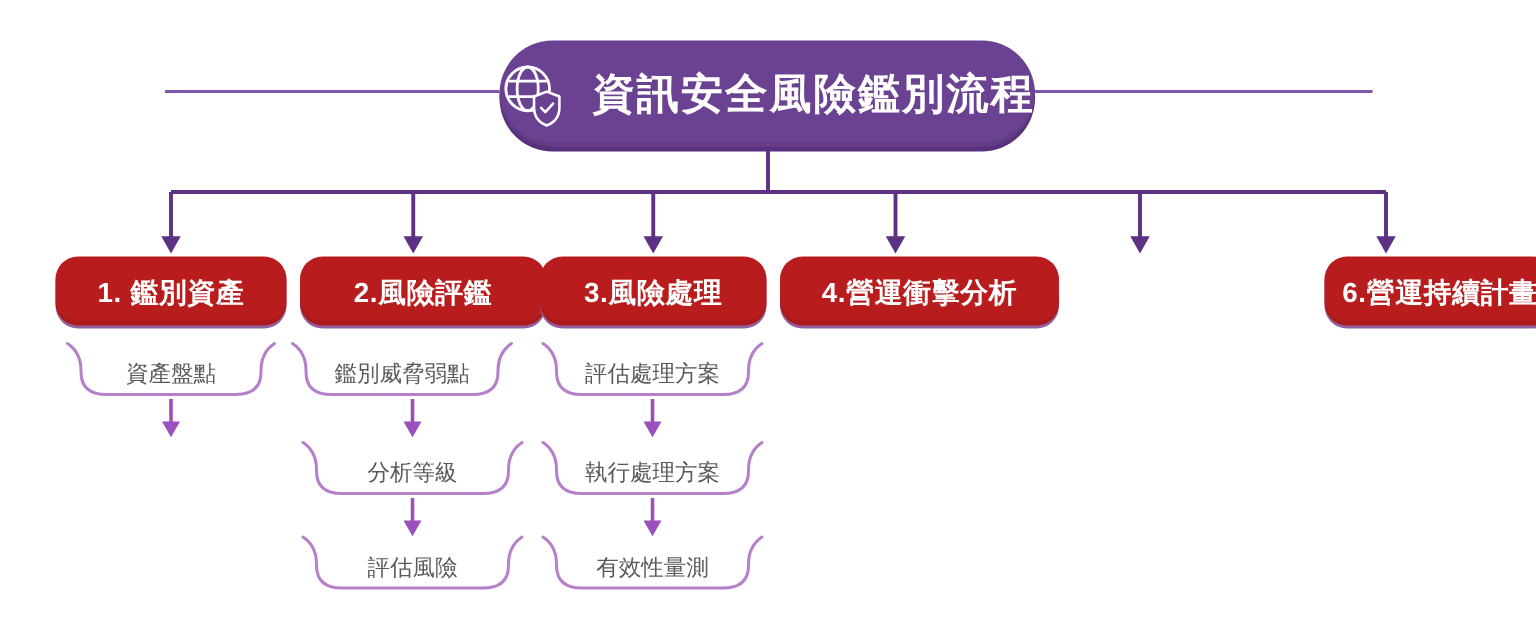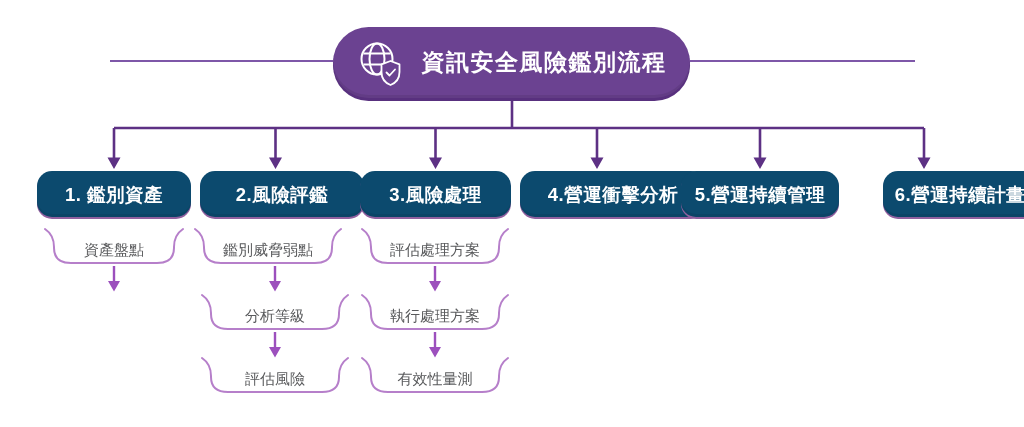--- a/index.html
+++ b/index.html
@@ -8,24 +8,24 @@
     font-family:"Liberation Sans", sans-serif;overflow:hidden;
   }
   svg.bg{position:absolute;left:0;top:0;width:1024px;height:427px;pointer-events:none;}
   .pill{
     position:absolute;left:333px;top:27px;width:357px;height:71px;
     background:#6b4291;border-radius:36px;
     box-shadow:0 3px 0 #58307e, inset 0 -3px 0 rgba(0,0,0,.08);
     display:flex;align-items:center;justify-content:center;gap:15px;
   }
   .pill .title{
-    color:#ffffff;font-size:23px;font-weight:bold;letter-spacing:1.5px;white-space:nowrap;
+    color:#ffffff;font-size:28px;font-weight:bold;letter-spacing:1.5px;white-space:nowrap;
   }
   .hdr{
-    position:absolute;top:171px;height:46px;background:#0c4a6e;border-radius:15px;
+    position:absolute;top:171px;height:46px;background:#b91c1c;border-radius:15px;
     box-shadow:0 2px 0 #91609f, inset 0 -3px 0 rgba(0,0,0,.07);
     display:flex;align-items:center;justify-content:center;
     color:#ffffff;font-size:18.5px;font-weight:bold;letter-spacing:.5px;white-space:nowrap;
   }
   .step-box{position:absolute;}
   .step-box svg.outline{position:absolute;left:0;top:0;width:100%;height:100%;overflow:visible;}
   .step-box svg.outline path{fill:none;stroke:#b67fca;stroke-width:2;stroke-linecap:round;}
   .step-label{
     position:absolute;left:0;top:0;right:0;bottom:0;
     display:flex;align-items:center;justify-content:center;
@@ -72,21 +72,20 @@
         <path d="M6 11.5 L9 14.5 L14.5 8.5" fill="none" stroke="#ffffff" stroke-width="1.8" stroke-linecap="round" stroke-linejoin="round"></path>
       </g>
     </svg>
     <span class="title">資訊安全風險鑑別流程</span>
   </div>
 
   <div class="hdr" style="left:37px;width:154px;">1. 鑑別資產</div>
   <div class="hdr" style="left:200px;width:164px;">2.風險評鑑</div>
   <div class="hdr" style="left:360px;width:151px;">3.風險處理</div>
   <div class="hdr" style="left:520px;width:186px;">4.營運衝擊分析</div>
-  <div class="hdr" style="left:681px;width:158px;">5.營運持續管理</div>
   <div class="hdr" style="left:883px;width:154px;">6.營運持續計畫</div>
 
   <div class="step-box" style="left:44px;top:228px;width:140px;height:37px;">
     <svg class="outline" viewBox="0 0 140 37">
         <path d="M1 1 Q10 7 10 19 L10 20 Q10 35 27 35 L113 35 Q130 35 130 20 L130 19 Q130 7 139 1"></path>
       </svg>
     <div class="step-label">資產盤點</div>
   </div>
 
   <div class="step-box" style="left:194px;top:228px;width:148px;height:37px;">

